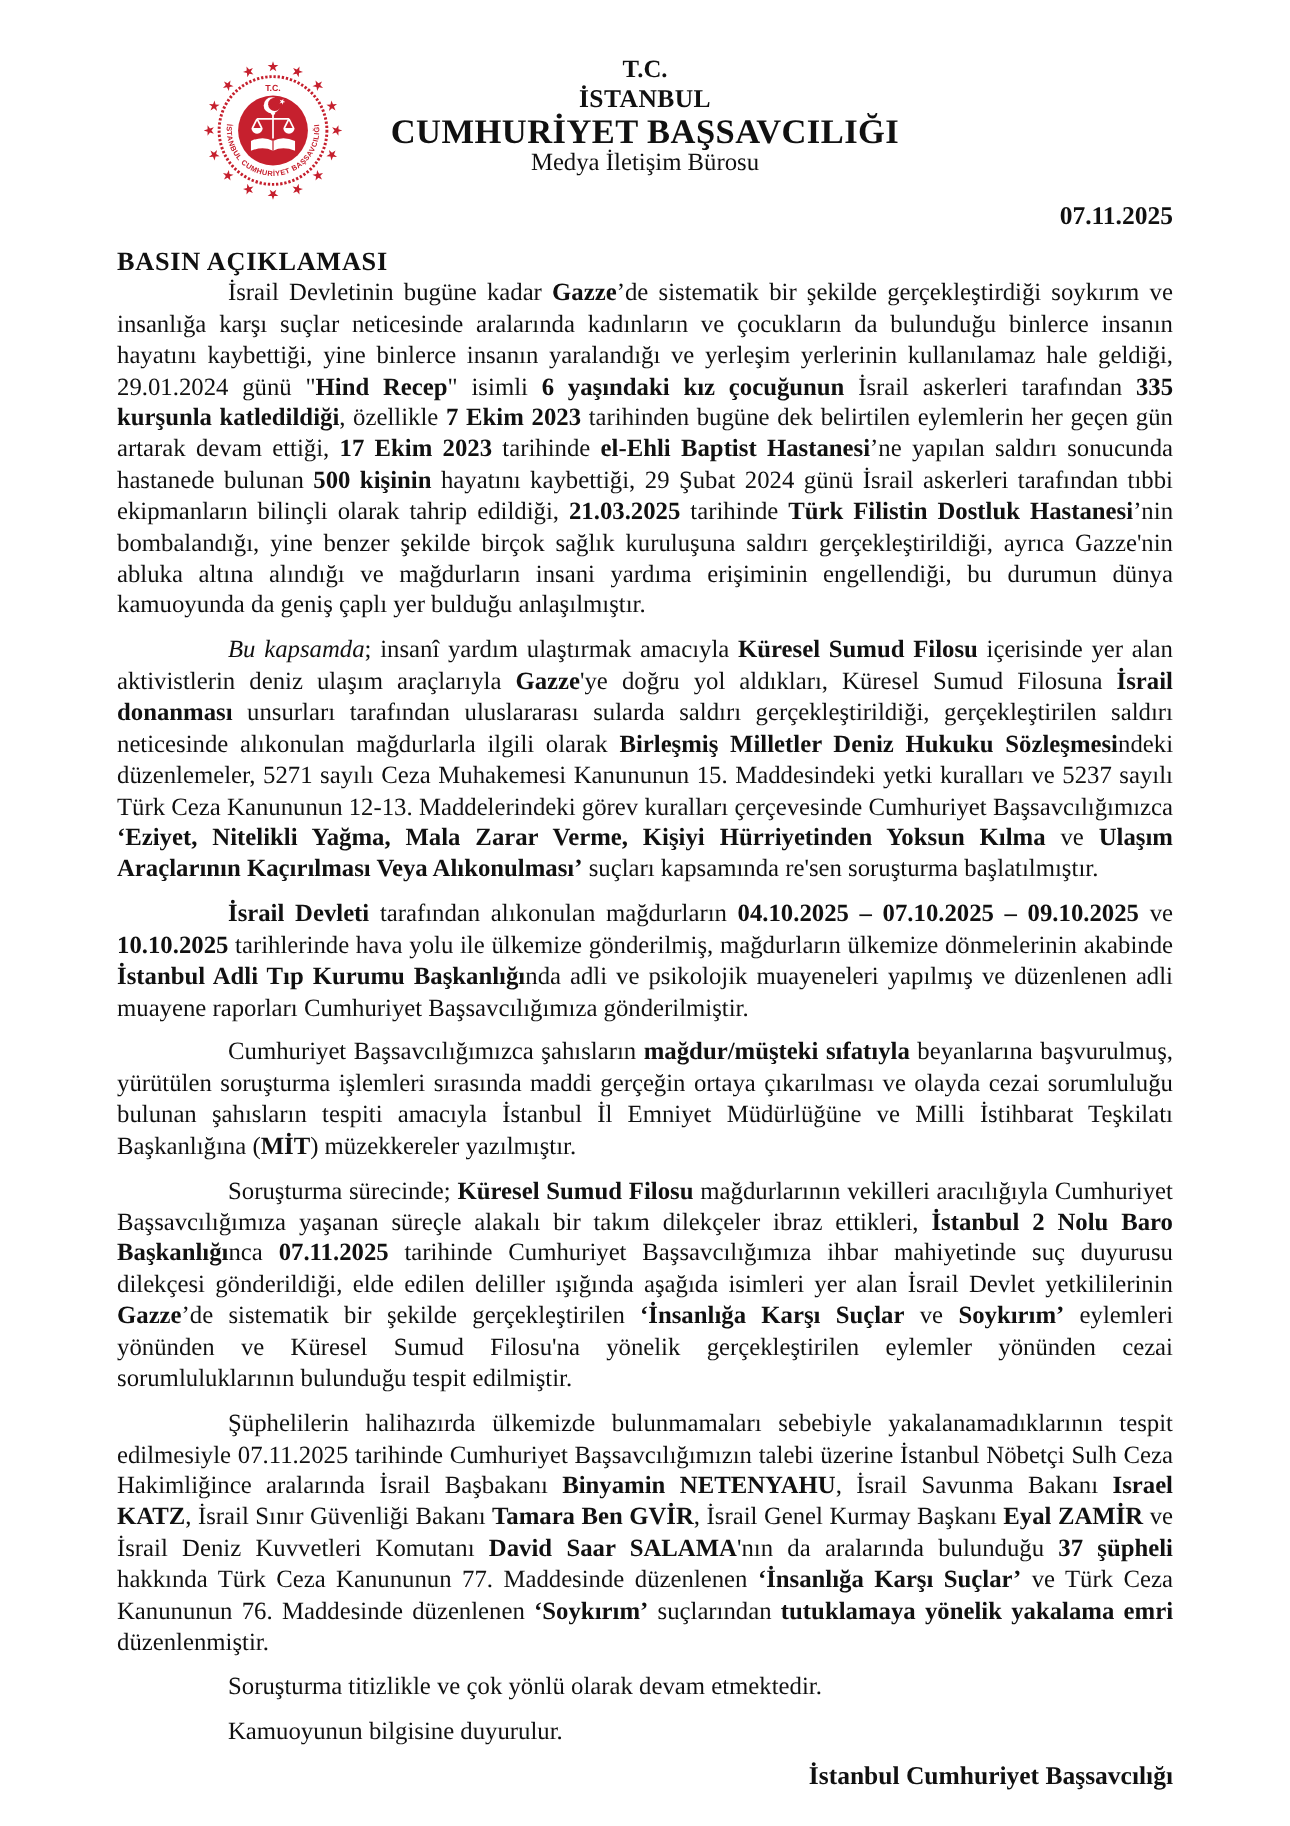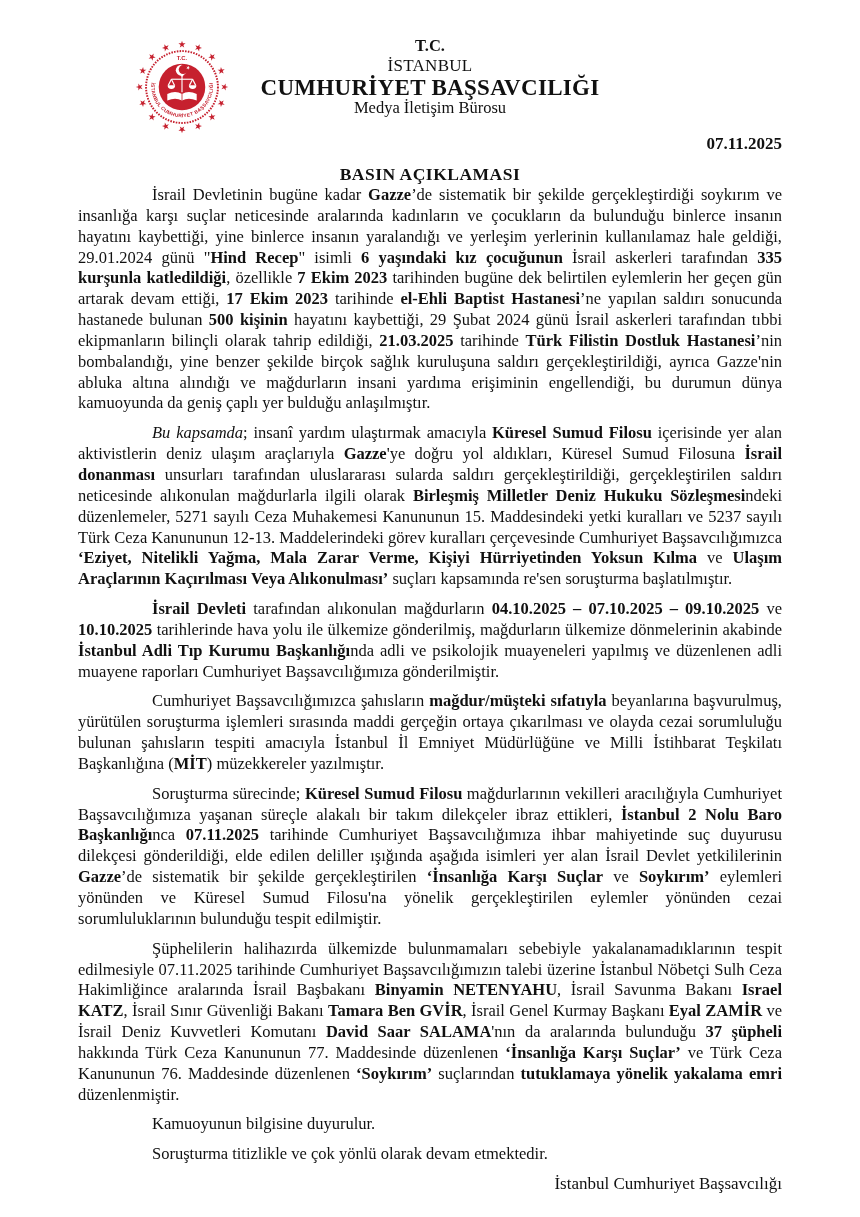--- a/index.html
+++ b/index.html
@@ -16,42 +16,42 @@
     padding: 36px 78px 0 78px;
   }
   
   .header { position: relative; height: 86px; }
   .seal {
     position: absolute; left: 55px; top: 2px;
     width: 98px; height: 98px;
   }
   .header-text { text-align: center; }
   .h-line1 { font-weight: bold; font-size: 16.5px; line-height: 20px; }
-  .h-line2 { font-weight: normal; font-size: 17px;   line-height: 20.5px; letter-spacing: 0.3px; }
+  .h-line2 { font-weight: bold; font-size: 17px;   line-height: 20.5px; letter-spacing: 0.3px; }
   .h-line3 { font-weight: bold; font-size: 23px; line-height: 21px;  letter-spacing: 0.3px; }
   .h-line4 { font-size: 16.5px; line-height: 20.5px; text-align: center; }
   .date-row {
     text-align: right; font-weight: bold; font-size: 17px;
     margin-top: 12px;
   }
   .doc-title {
-    text-align: center; font-weight: bold; font-size: 17.5px;
+    text-align: left; font-weight: bold; font-size: 17.5px;
     margin-top: 10px; letter-spacing: 0.5px;
   }
   
   .doc-body {
     font-size: 16.5px;
     line-height: 20.85px;
     text-align: justify;
   }
   .para { margin: 0 0 9px 0; text-indent: 74px; }
   .bold { font-weight: bold; }
   .italic { font-style: italic; }
   .signature {
-    text-align: right; font-weight: normal; font-size: 17px;
+    text-align: right; font-weight: bold; font-size: 17px;
     margin-top: 5px;
   }
 </style>
 </head>
 <body>
 
 <div class="page">
 
   <div class="header">
     <svg class="seal" viewBox="0 0 120 120" xmlns="http://www.w3.org/2000/svg">
@@ -115,19 +115,19 @@
 
   <div class="doc-title">BASIN AÇIKLAMASI</div>
 
   <div class="doc-body">
       <p class="para"><span>İsrail Devletinin bugüne kadar </span><span class="bold">Gazze</span><span>’de sistematik bir şekilde gerçekleştirdiği soykırım ve insanlığa karşı suçlar neticesinde aralarında kadınların ve çocukların da bulunduğu binlerce insanın hayatını kaybettiği, yine binlerce insanın yaralandığı ve yerleşim yerlerinin kullanılamaz hale geldiği, 29.01.2024 günü "</span><span class="bold">Hind Recep</span><span>" isimli </span><span class="bold">6 yaşındaki kız çocuğunun</span><span> İsrail askerleri tarafından </span><span class="bold">335 kurşunla katledildiği</span><span>, özellikle </span><span class="bold">7 Ekim 2023</span><span> tarihinden bugüne dek belirtilen eylemlerin her geçen gün artarak devam ettiği, </span><span class="bold">17 Ekim 2023</span><span> tarihinde </span><span class="bold">el-Ehli Baptist Hastanesi</span><span>’ne yapılan saldırı sonucunda hastanede bulunan </span><span class="bold">500 kişinin</span><span> hayatını kaybettiği, 29 Şubat 2024 günü İsrail askerleri tarafından tıbbi ekipmanların bilinçli olarak tahrip edildiği, </span><span class="bold">21.03.2025</span><span> tarihinde </span><span class="bold">Türk Filistin Dostluk Hastanesi</span><span>’nin bombalandığı, yine benzer şekilde birçok sağlık kuruluşuna saldırı gerçekleştirildiği, ayrıca Gazze'nin abluka altına alındığı ve mağdurların insani yardıma erişiminin engellendiği, bu durumun dünya kamuoyunda da geniş çaplı yer bulduğu anlaşılmıştır.</span></p>
       <p class="para"><span class="italic">Bu kapsamda</span><span>; insanî yardım ulaştırmak amacıyla </span><span class="bold">Küresel Sumud Filosu</span><span> içerisinde yer alan aktivistlerin deniz ulaşım araçlarıyla </span><span class="bold">Gazze</span><span>'ye doğru yol aldıkları, Küresel Sumud Filosuna </span><span class="bold">İsrail donanması</span><span> unsurları tarafından uluslararası sularda saldırı gerçekleştirildiği, gerçekleştirilen saldırı neticesinde alıkonulan mağdurlarla ilgili olarak </span><span class="bold">Birleşmiş Milletler Deniz Hukuku Sözleşmesi</span><span>ndeki düzenlemeler, 5271 sayılı Ceza Muhakemesi Kanununun 15. Maddesindeki yetki kuralları ve 5237 sayılı Türk Ceza Kanununun 12-13. Maddelerindeki görev kuralları çerçevesinde Cumhuriyet Başsavcılığımızca </span><span class="bold">‘Eziyet, Nitelikli Yağma, Mala Zarar Verme, Kişiyi Hürriyetinden Yoksun Kılma</span><span> ve </span><span class="bold">Ulaşım Araçlarının Kaçırılması Veya Alıkonulması’</span><span> suçları kapsamında re'sen soruşturma başlatılmıştır.</span></p>
       <p class="para"><span class="bold">İsrail Devleti</span><span> tarafından alıkonulan mağdurların </span><span class="bold">04.10.2025 – 07.10.2025 – 09.10.2025</span><span> ve </span><span class="bold">10.10.2025</span><span> tarihlerinde hava yolu ile ülkemize gönderilmiş, mağdurların ülkemize dönmelerinin akabinde </span><span class="bold">İstanbul Adli Tıp Kurumu Başkanlığı</span><span>nda adli ve psikolojik muayeneleri yapılmış ve düzenlenen adli muayene raporları Cumhuriyet Başsavcılığımıza gönderilmiştir.</span></p>
       <p class="para"><span>Cumhuriyet Başsavcılığımızca şahısların </span><span class="bold">mağdur/müşteki sıfatıyla</span><span> beyanlarına başvurulmuş, yürütülen soruşturma işlemleri sırasında maddi gerçeğin ortaya çıkarılması ve olayda cezai sorumluluğu bulunan şahısların tespiti amacıyla İstanbul İl Emniyet Müdürlüğüne ve Milli İstihbarat Teşkilatı Başkanlığına (</span><span class="bold">MİT</span><span>) müzekkereler yazılmıştır.</span></p>
       <p class="para"><span>Soruşturma sürecinde; </span><span class="bold">Küresel Sumud Filosu</span><span> mağdurlarının vekilleri aracılığıyla Cumhuriyet Başsavcılığımıza yaşanan süreçle alakalı bir takım dilekçeler ibraz ettikleri, </span><span class="bold">İstanbul 2 Nolu Baro Başkanlığı</span><span>nca </span><span class="bold">07.11.2025</span><span> tarihinde Cumhuriyet Başsavcılığımıza ihbar mahiyetinde suç duyurusu dilekçesi gönderildiği, elde edilen deliller ışığında aşağıda isimleri yer alan İsrail Devlet yetkililerinin </span><span class="bold">Gazze</span><span>’de sistematik bir şekilde gerçekleştirilen </span><span class="bold">‘İnsanlığa Karşı Suçlar</span><span> ve </span><span class="bold">Soykırım’</span><span> eylemleri yönünden ve Küresel Sumud Filosu'na yönelik gerçekleştirilen eylemler yönünden cezai sorumluluklarının bulunduğu tespit edilmiştir.</span></p>
       <p class="para"><span>Şüphelilerin halihazırda ülkemizde bulunmamaları sebebiyle yakalanamadıklarının tespit edilmesiyle 07.11.2025 tarihinde Cumhuriyet Başsavcılığımızın talebi üzerine İstanbul Nöbetçi Sulh Ceza Hakimliğince aralarında İsrail Başbakanı </span><span class="bold">Binyamin NETENYAHU</span><span>, İsrail Savunma Bakanı </span><span class="bold">Israel KATZ</span><span>, İsrail Sınır Güvenliği Bakanı </span><span class="bold">Tamara Ben GVİR</span><span>, İsrail Genel Kurmay Başkanı </span><span class="bold">Eyal ZAMİR</span><span> ve İsrail Deniz Kuvvetleri Komutanı </span><span class="bold">David Saar SALAMA</span><span>'nın da aralarında bulunduğu </span><span class="bold">37 şüpheli</span><span> hakkında Türk Ceza Kanununun 77. Maddesinde düzenlenen </span><span class="bold">‘İnsanlığa Karşı Suçlar’</span><span> ve Türk Ceza Kanununun 76. Maddesinde düzenlenen </span><span class="bold">‘Soykırım’</span><span> suçlarından </span><span class="bold">tutuklamaya yönelik yakalama emri</span><span> düzenlenmiştir.</span></p>
+      <p class="para"><span>Soruşturma titizlikle ve çok yönlü olarak devam etmektedir.</span></p>
       <p class="para"><span>Kamuoyunun bilgisine duyurulur.</span></p>
-      <p class="para"><span>Soruşturma titizlikle ve çok yönlü olarak devam etmektedir.</span></p>
     </div>
 
   <div class="signature">İstanbul Cumhuriyet Başsavcılığı</div>
 
 </div>
 
 </body></html>

